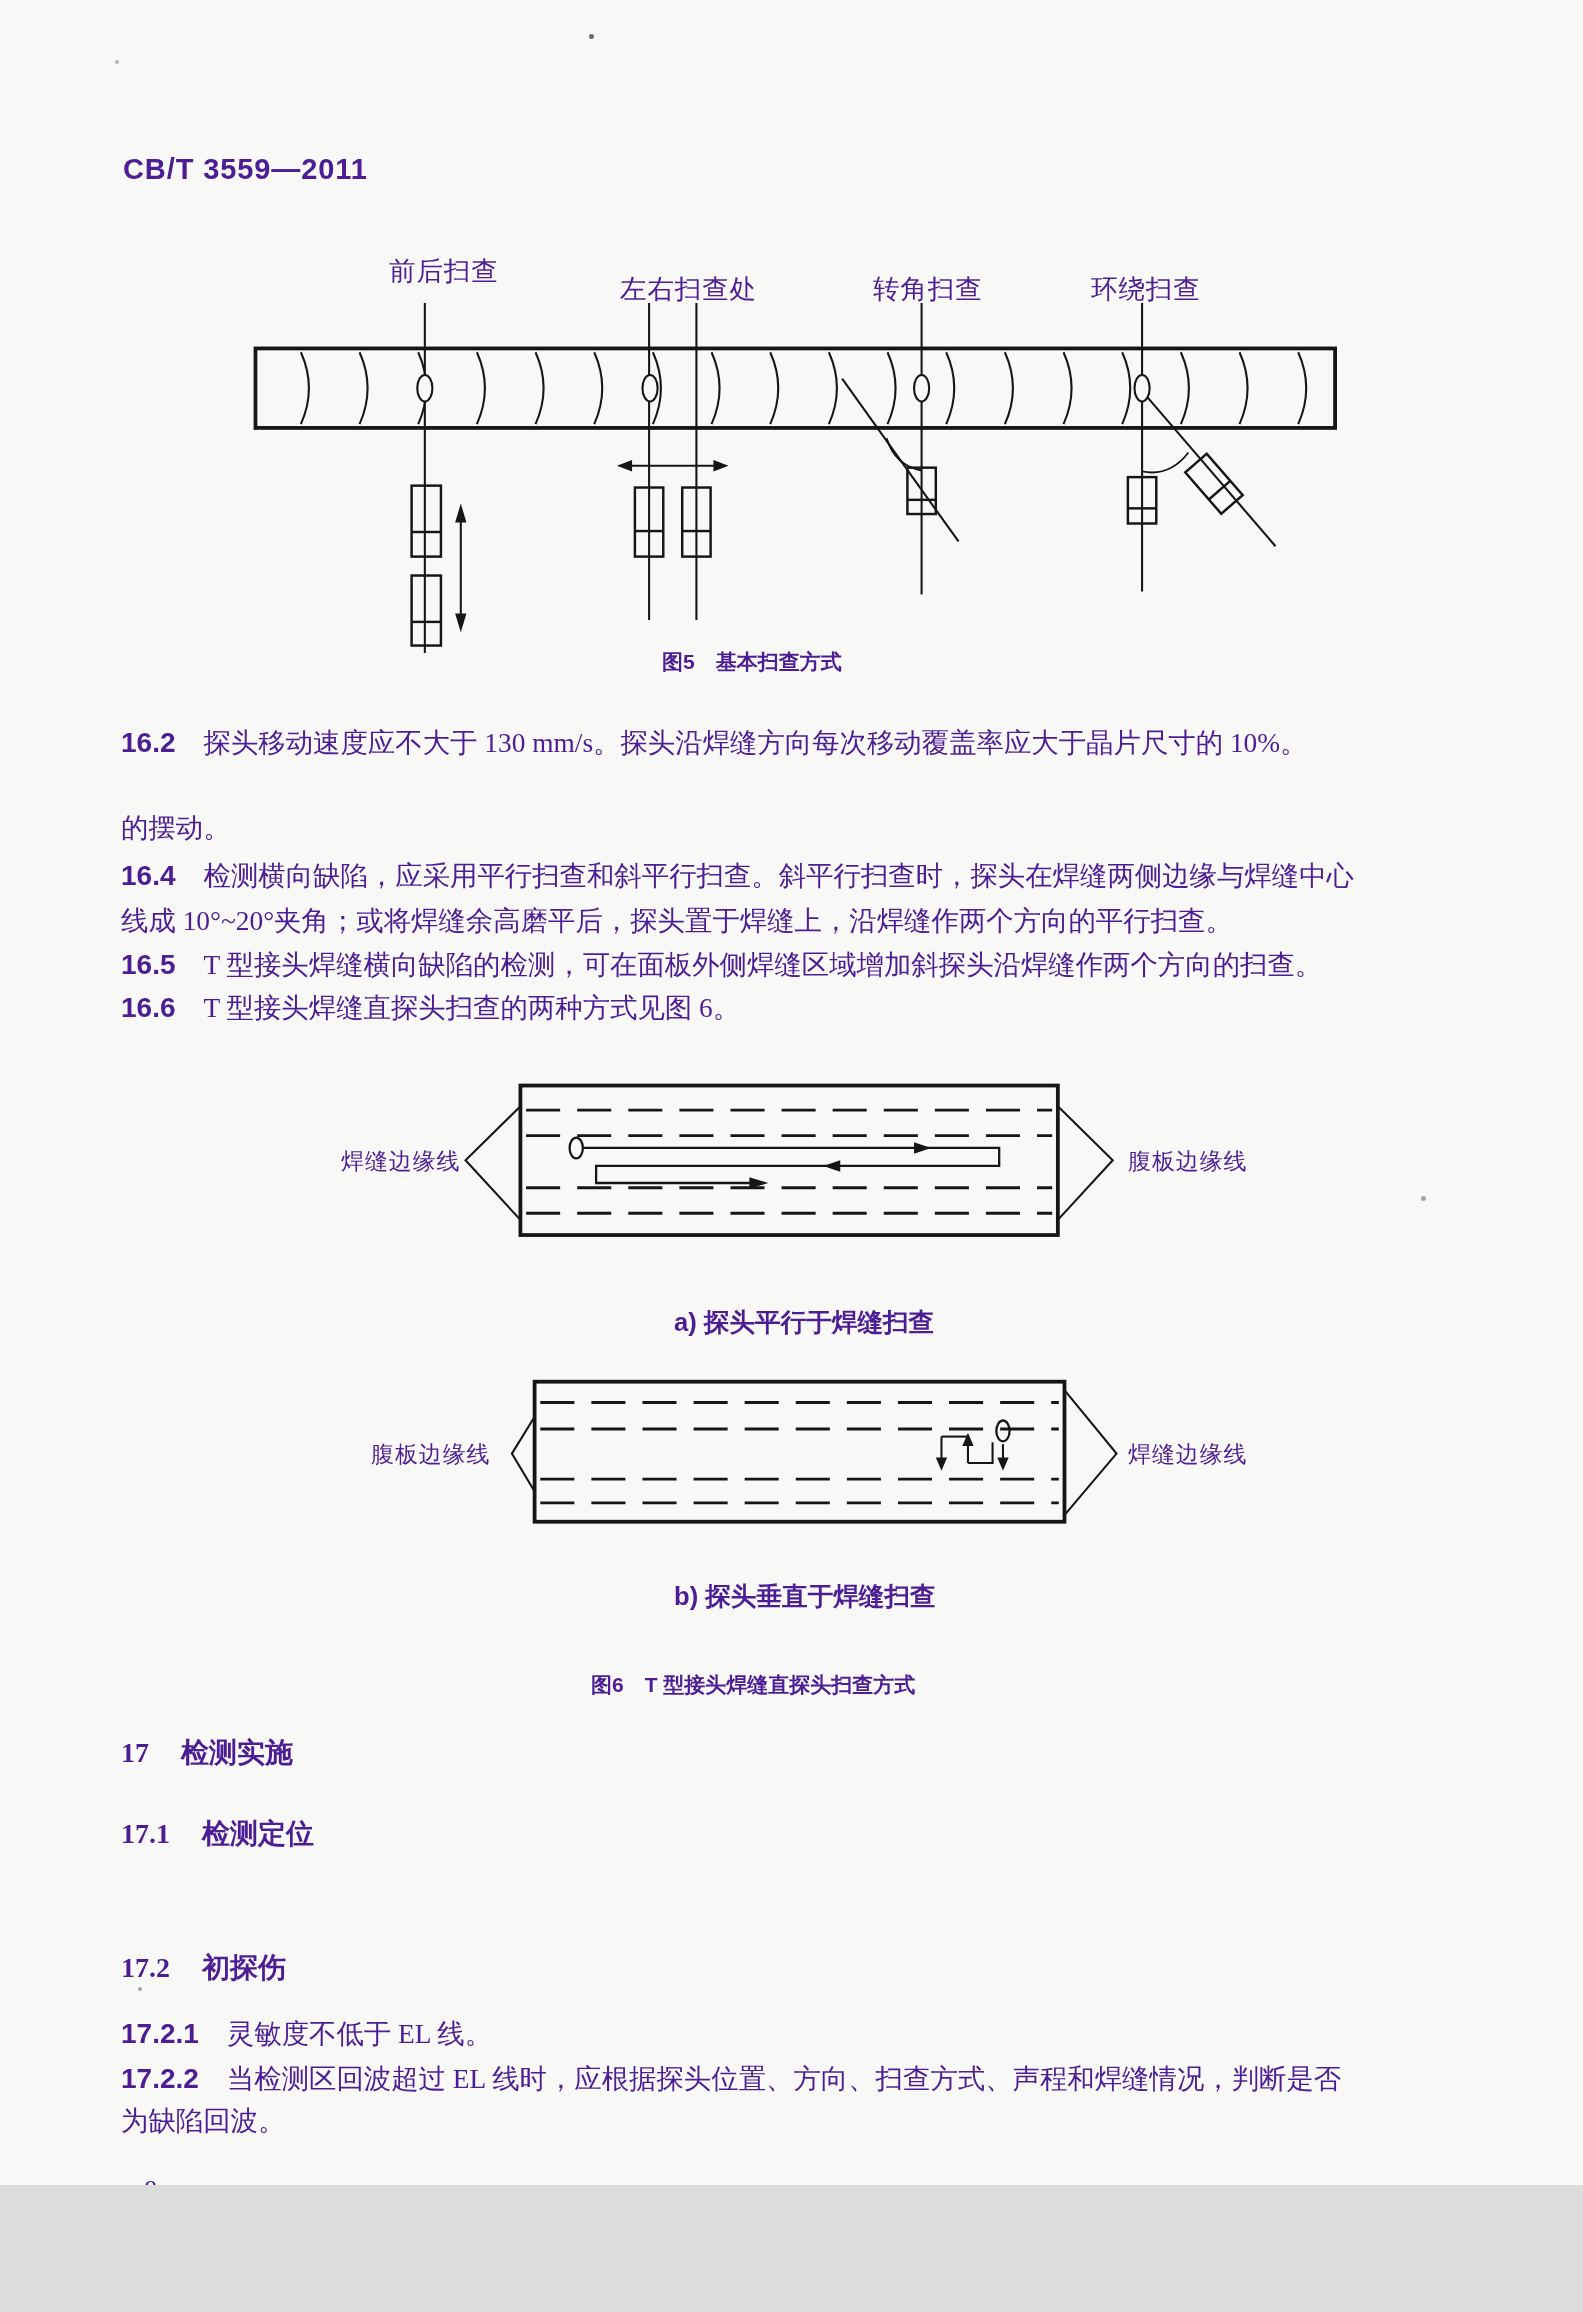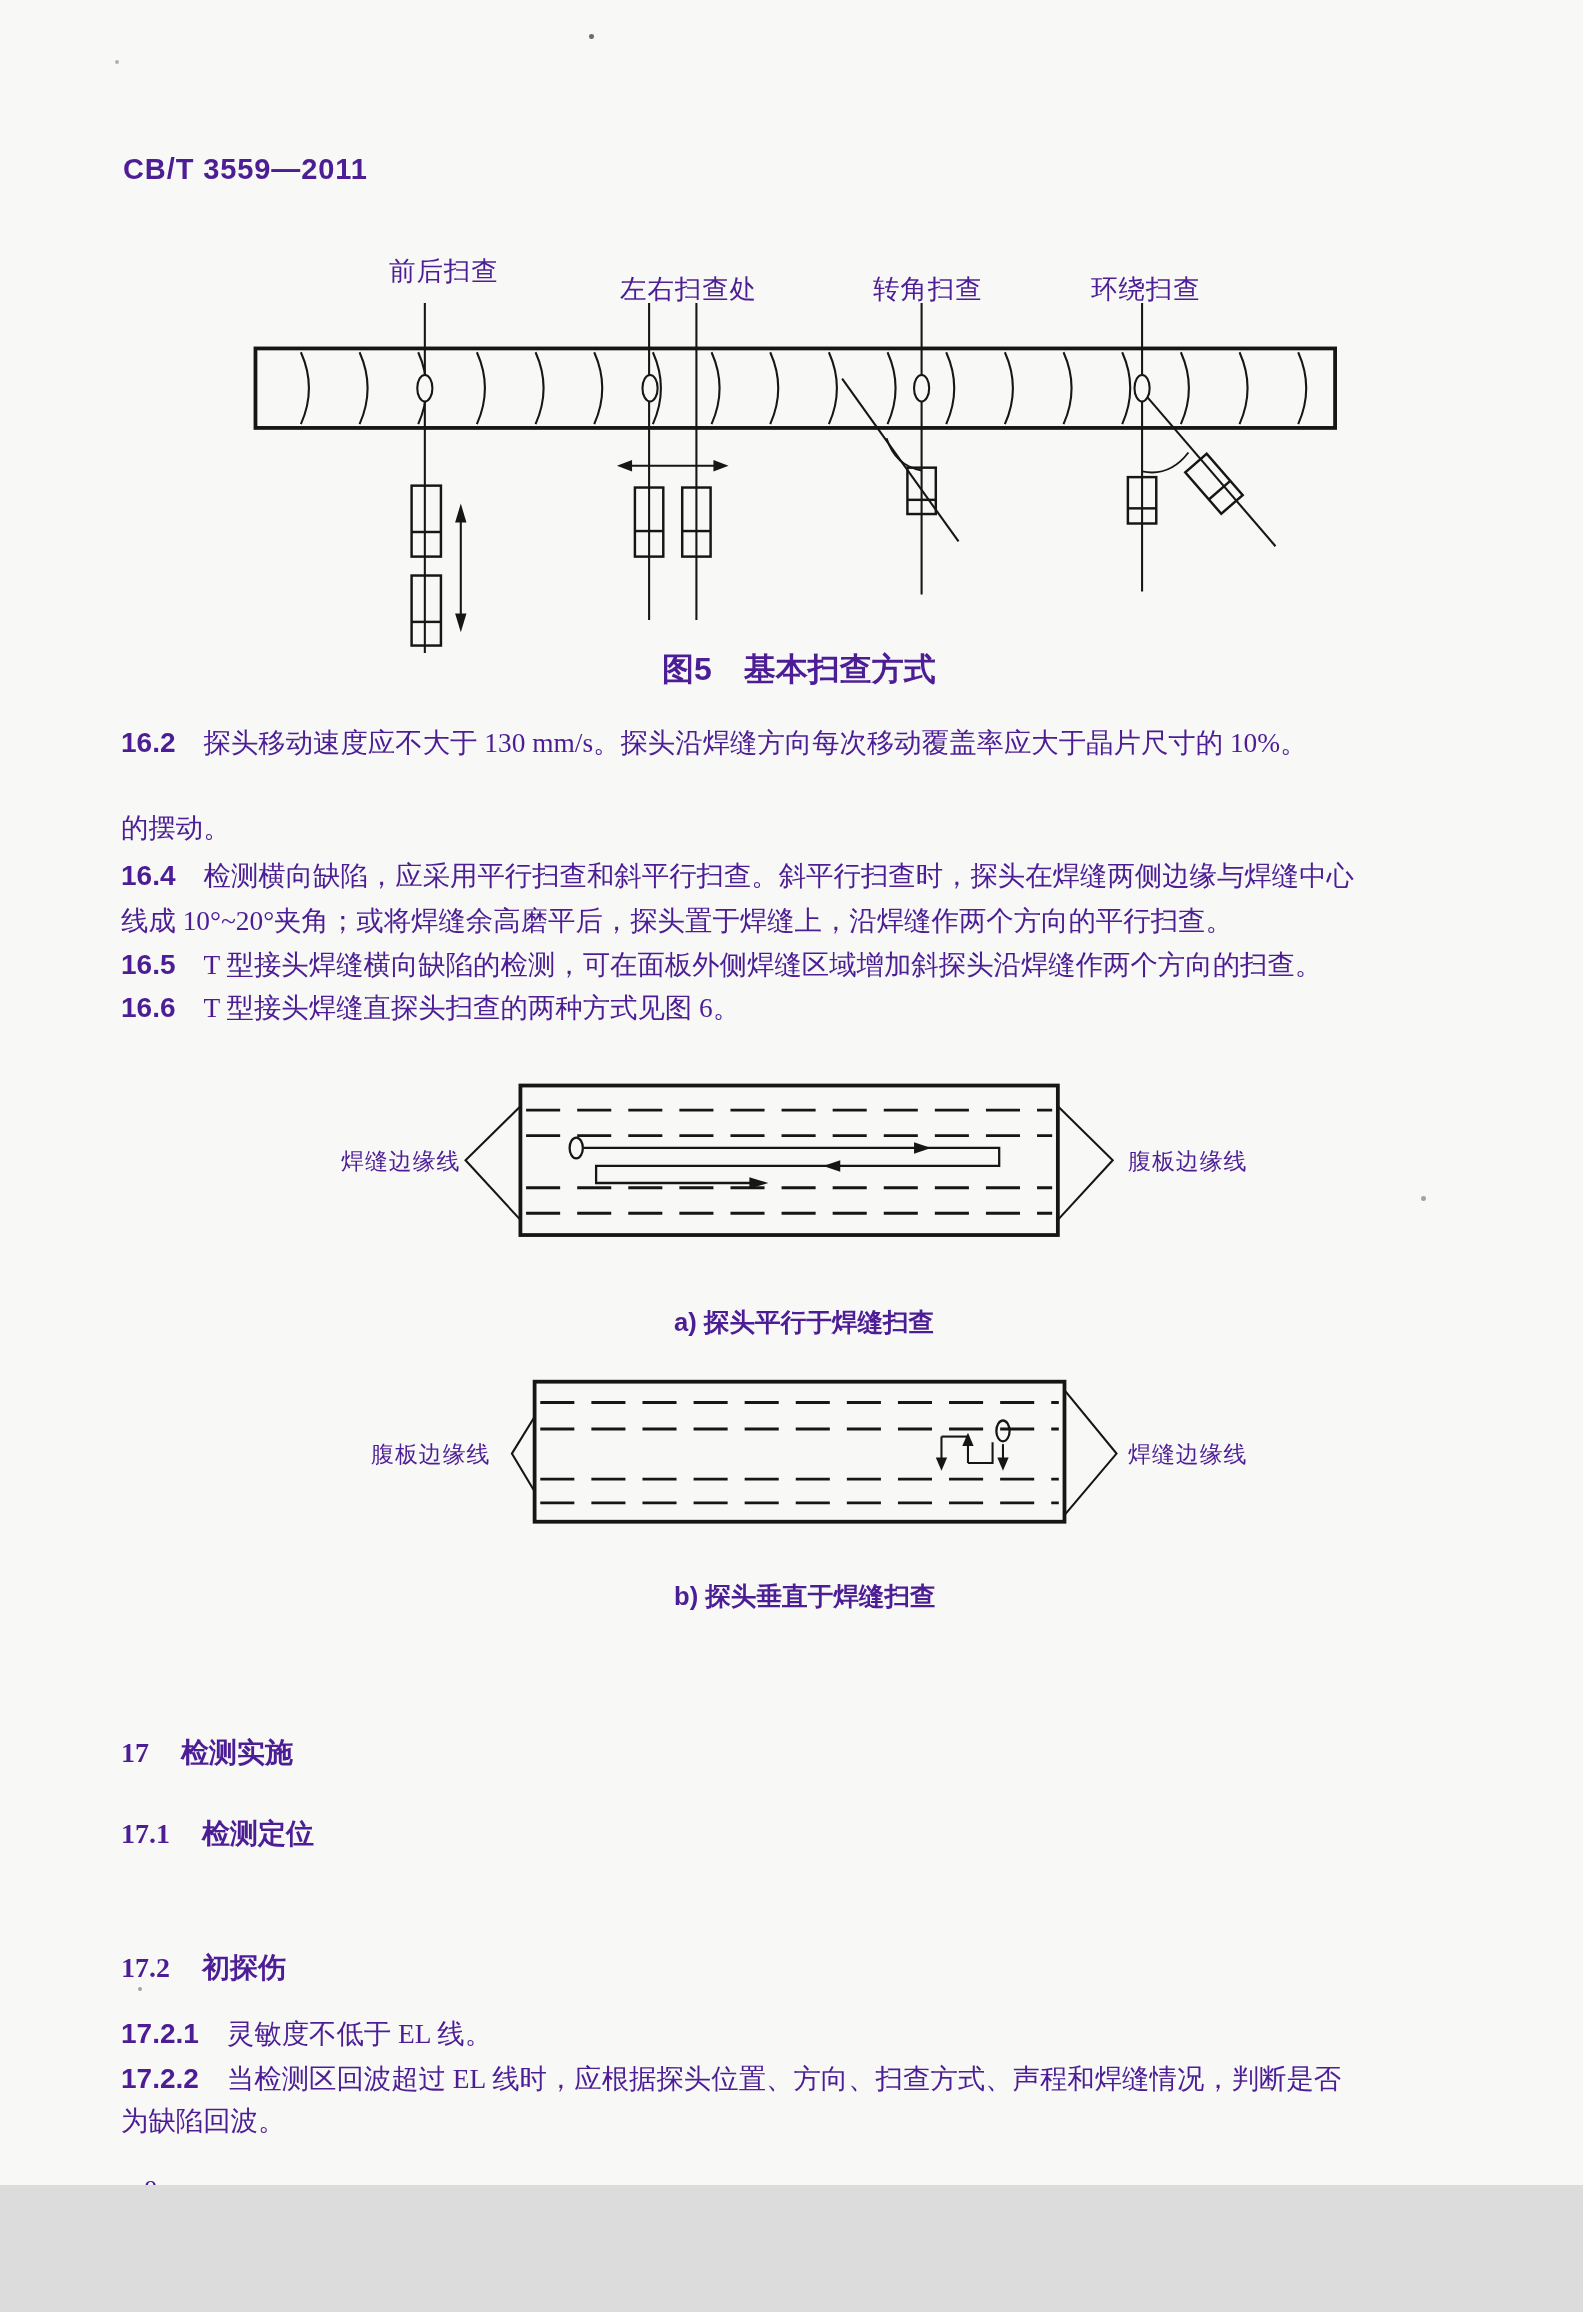--- a/index.html
+++ b/index.html
@@ -4,21 +4,21 @@
 <style>
   *{margin:0;padding:0;box-sizing:border-box}
   html,body{background:#dcdcdc}
   .page{position:relative;width:1583px;height:2185px;background:#f8f8f6;
         font-family:"Liberation Serif","DejaVu Serif",serif;color:#4c1d95;overflow:hidden}
   .hdr{position:absolute;left:123px;top:153px;font-family:"Liberation Sans","DejaVu Sans",sans-serif;
        font-weight:bold;font-size:29px;letter-spacing:0.9px}
   svg.figlayer{position:absolute;left:0;top:0;pointer-events:none}
   .flabel{position:absolute;font-size:26.5px;white-space:nowrap;letter-spacing:0.9px}
   .slabel{position:absolute;font-size:23px;white-space:nowrap;letter-spacing:0.9px}
-  .cap{position:absolute;font-weight:bold;font-size:32px;white-space:nowrap;
+  .cap{position:absolute;font-weight:bold;font-size:21px;white-space:nowrap;
        font-family:"Liberation Sans","DejaVu Sans",sans-serif}
   .cap.sub{font-size:25.6px}
   .bline{position:absolute;left:121px;font-size:27.4px;white-space:nowrap}
   .bline .num{font-family:"Liberation Sans","DejaVu Sans",sans-serif;font-weight:bold;
               font-size:28px;margin-right:28px}
   .h{position:absolute;left:121px;font-weight:bold;font-size:28px;white-space:nowrap;
      font-family:Liberation Serif, serif}
   .h .num{margin-right:32px}
   .pagenum{position:absolute;left:144px;top:2175px;font-size:26.5px}
   .speck{position:absolute;background:#6b6b6b;border-radius:50%}
@@ -175,20 +175,21 @@
     <span class="num">16.6</span><span>T 型接头焊缝直探头扫查的两种方式见图 6。</span>
   </div>
 
   <div class="slabel" style="left:341px;top:1146px">焊缝边缘线</div>
   <div class="slabel" style="left:1128px;top:1146px">腹板边缘线</div>
   <div class="cap sub" style="left:674px;top:1305px">a) 探头平行于焊缝扫查</div>
 
   <div class="slabel" style="left:371px;top:1439px">腹板边缘线</div>
   <div class="slabel" style="left:1128px;top:1439px">焊缝边缘线</div>
   <div class="cap sub" style="left:674px;top:1579px">b) 探头垂直于焊缝扫查</div>
+  <div class="cap" style="left:591px;top:1671px">图6　T 型接头焊缝直探头扫查方式</div>
 
   <div class="h" style="top:1734px">
     <span class="num">17</span><span>检测实施</span>
   </div>
   <div class="h" style="top:1815px">
     <span class="num">17.1</span><span>检测定位</span>
   </div>
   <div class="h" style="top:1949px">
     <span class="num">17.2</span><span>初探伤</span>
   </div>

